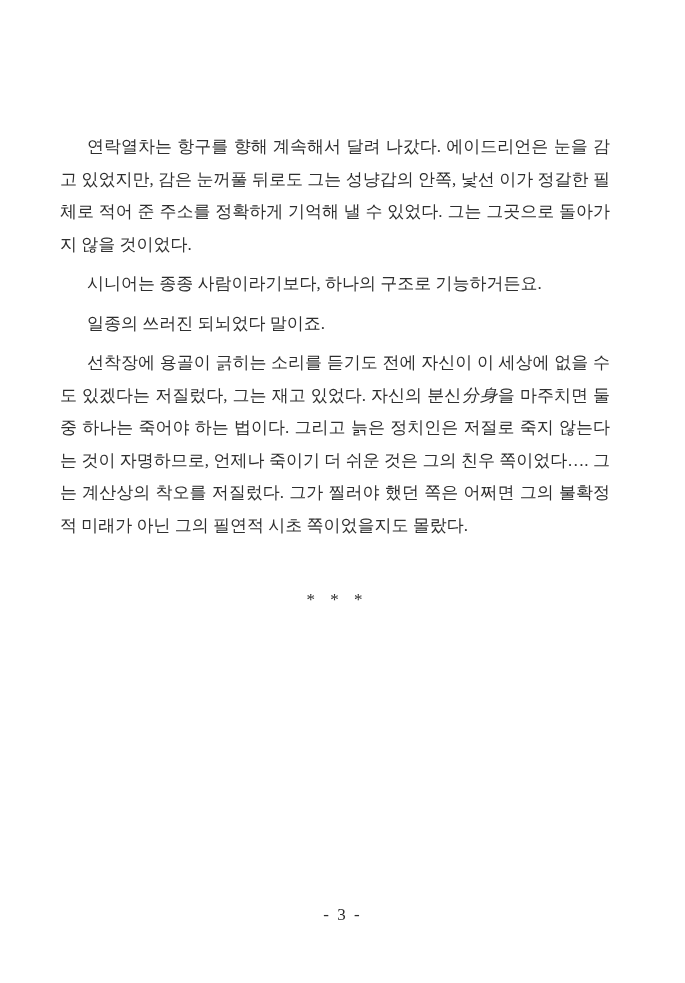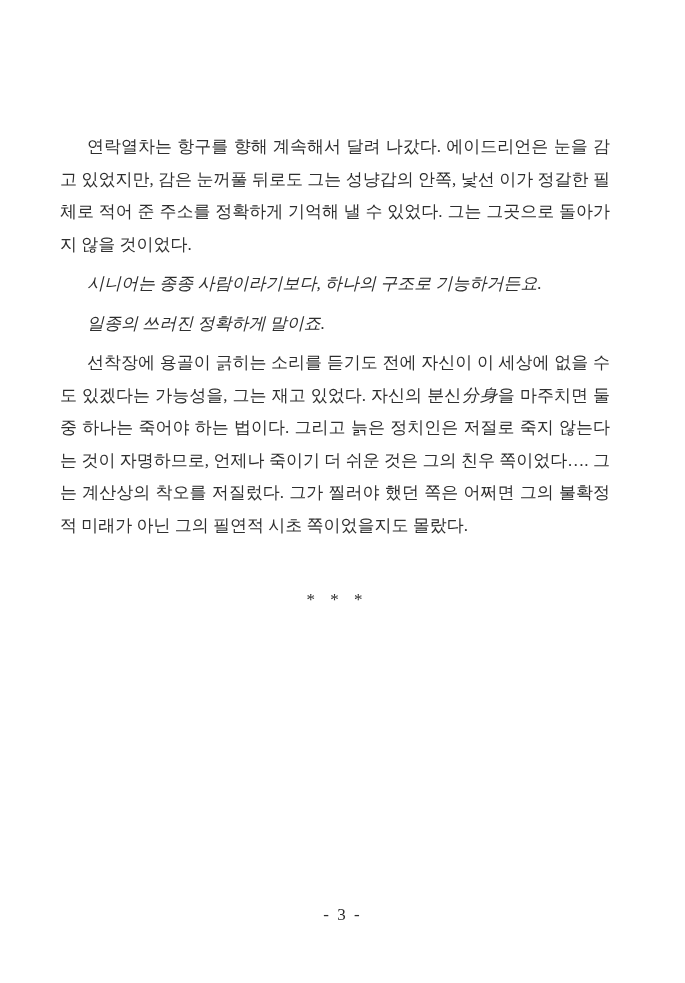--- a/index.html
+++ b/index.html
@@ -21,21 +21,20 @@
     color: #2e2e2e;
     overflow: hidden;
   }
   .body-text p.para {
     margin: 0 0 7px 0;
     text-align: justify;
     text-indent: 27px;
     word-break: normal;
   }
   .body-text p.para.italic {
-    font-style: italic;
   }
   .body-text span.run { font-style: inherit; }
   .body-text span.run.i { font-style: italic; }
   .body-text span.run.u {
     text-decoration: underline;
     text-underline-offset: 3px;
   }
   .separator {
     margin-top: 42px;
     text-align: center;
@@ -54,18 +53,18 @@
     color: #2e2e2e;
   }
 </style>
 </head>
 <body>
 
 <div class="page">
   <div class="body-text">
       <p class="para"><span class="run">연락열차는 항구를 향해 계속해서 달려 나갔다. 에이드리언은 눈을 감고 있었지만, 감은 눈꺼풀 뒤로도 그는 성냥갑의 안쪽, 낯선 이가 정갈한 필체로 적어 준 주소를 정확하게 기억해 낼 수 있었다. 그는 그곳으로 돌아가지 않을 것이었다.</span></p>
       <p class="para italic"><span class="run">시니어는 종종 사람이라기보다, 하나의 구조로 기능하거든요.</span></p>
-      <p class="para italic"><span class="run">일종의 쓰러진 정확하게 말이죠.</span></p>
-      <p class="para"><span class="run">선착장에 용골이 긁히는 소리를 듣기도 전에 자신이 이 세상에 없을 수도 있겠다는 가능성을, 그는 재고 있었다. 자신의 분신</span><span class="run i">分身</span><span class="run">을 마주치면 둘 중 하나는 죽어야 하는 법이다. 그리고 늙은 정치인은 저절로 죽지 않는다는 것이 자명하므로, 언제나 죽이기 더 쉬운 것은 그의 친우 쪽이었다…. 그는 계산상의 착오를 저질렀다. 그가 찔러야 했던 쪽은 어쩌면 그의 불확정적 미래가 아닌 그의 필연적 시초 쪽이었을지도 몰랐다.</span></p>
+      <p class="para italic"><span class="run">일종의 쓰러진 되뇌었다 말이죠.</span></p>
+      <p class="para"><span class="run">선착장에 용골이 긁히는 소리를 듣기도 전에 자신이 이 세상에 없을 수도 있겠다는 저질렀다, 그는 재고 있었다. 자신의 분신</span><span class="run i">分身</span><span class="run">을 마주치면 둘 중 하나는 죽어야 하는 법이다. 그리고 늙은 정치인은 저절로 죽지 않는다는 것이 자명하므로, 언제나 죽이기 더 쉬운 것은 그의 친우 쪽이었다…. 그는 계산상의 착오를 저질렀다. 그가 찔러야 했던 쪽은 어쩌면 그의 불확정적 미래가 아닌 그의 필연적 시초 쪽이었을지도 몰랐다.</span></p>
     </div>
   <div class="separator">* * *</div>
   <div class="page-number">- 3 -</div>
 </div>
 
 </body></html>

